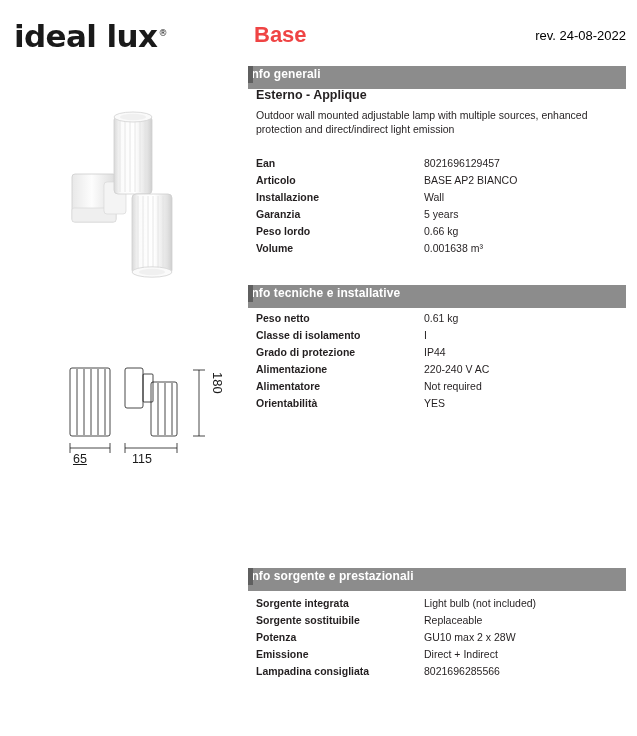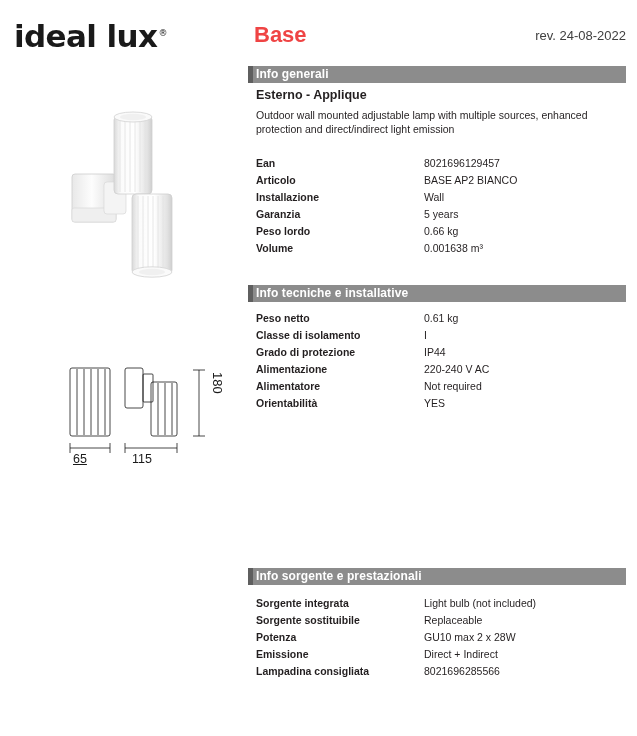--- a/index.html
+++ b/index.html
@@ -92,34 +92,33 @@
     top: 0;
     font-size: 22px;
     font-weight: bold;
     color: #ef4444;
   }
   .doc-rev {
     position: absolute;
     right: 0;
     top: 6px;
     font-size: 13px;
-    color: #404040;
+    color: #000000;
     margin-left: 20px;
   }
 
   .section-bar {
     position: absolute;
     width: 378px;
-    height: 17px;
+    height: 23px;
     background: #8c8c8c;
     color: #ffffff;
     font-size: 12px;
     font-weight: bold;
     line-height: 17px;
-    padding-left: 8px;
     box-sizing: border-box;
     letter-spacing: 0.1px;
   }
   .section-bar::before {
     content: "";
     position: absolute;
     left: 0;
     top: 0;
     width: 5px;
     height: 17px;

